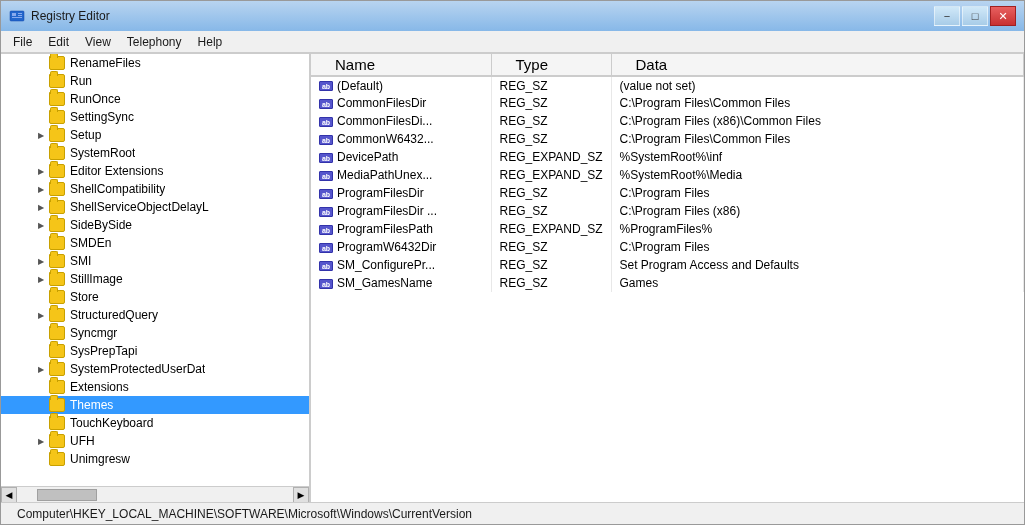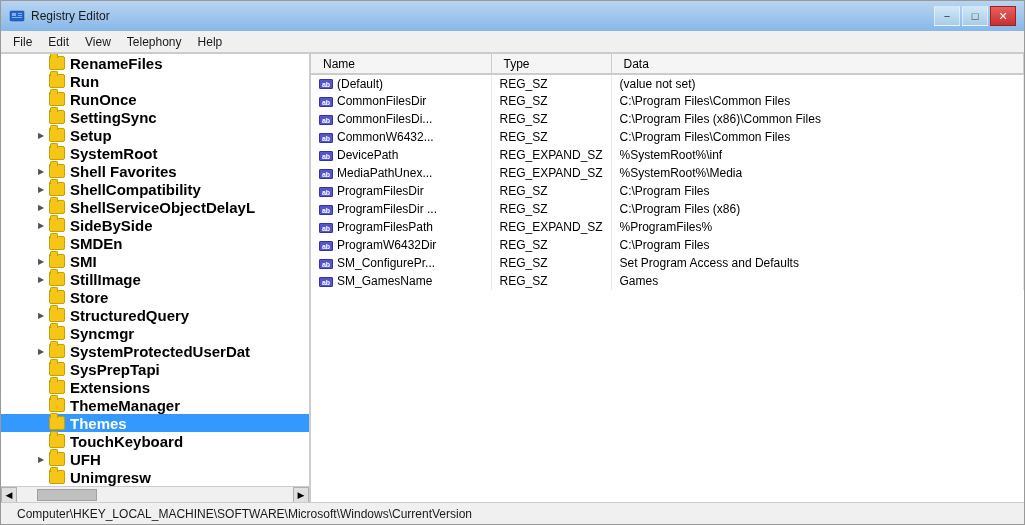--- a/index.html
+++ b/index.html
@@ -184,25 +184,24 @@
       left: 0;
       width: 6px;
       height: 4px;
       background: #f5c518;
       border: 1px solid #c8a000;
       border-bottom: none;
       border-radius: 2px 2px 0 0;
     }
 
     .tree-label {
-      font-size: 15px;
+      font-size: 12px;
       padding-left: 2px;
       overflow: hidden;
       text-overflow: ellipsis;
-      font-weight: bold;
     }
 
     
     .tree-hscroll {
       height: 16px;
       background: #f0f0f0;
       border-top: 1px solid #ccc;
       display: flex;
       align-items: center;
     }
@@ -257,28 +256,28 @@
       border-collapse: collapse;
       font-size: 12px;
     }
 
     thead tr {
       background: #f5f5f5;
     }
 
     thead th {
       text-align: left;
-      padding: 2px 12px;
+      padding: 2px 24px;
       border-right: 1px solid #ccc;
       border-bottom: 2px solid #ccc;
       font-weight: normal;
       cursor: pointer;
       white-space: nowrap;
       height: 20px;
-      font-size: 12px;
+      font-size: 15px;
     }
 
     tbody tr {
       height: 18px;
     }
 
     tbody td {
       padding: 1px 8px;
       border-right: 1px solid #e8e8e8;
       white-space: nowrap;
@@ -407,21 +406,21 @@
             <span class="tree-indent"></span>
             <span class="tree-expander leaf" style="width: 16px; display: inline-block;"></span>
             <div class="tree-folder-icon"></div>
             <span class="tree-label">SystemRoot</span>
           </div>
           <div class="tree-item">
             <span class="tree-indent"></span>
             <span class="tree-indent"></span>
             <span class="tree-expander collapsed"></span>
             <div class="tree-folder-icon"></div>
-            <span class="tree-label">Shell Favorites</span>
+            <span class="tree-label">Editor Extensions</span>
           </div>
           <div class="tree-item">
             <span class="tree-indent"></span>
             <span class="tree-indent"></span>
             <span class="tree-expander collapsed"></span>
             <div class="tree-folder-icon"></div>
             <span class="tree-label">ShellCompatibility</span>
           </div>
           <div class="tree-item">
             <span class="tree-indent"></span>
@@ -475,44 +474,37 @@
           <div class="tree-item">
             <span class="tree-indent"></span>
             <span class="tree-indent"></span>
             <span class="tree-expander leaf" style="width: 16px; display: inline-block;"></span>
             <div class="tree-folder-icon"></div>
             <span class="tree-label">Syncmgr</span>
           </div>
           <div class="tree-item">
             <span class="tree-indent"></span>
             <span class="tree-indent"></span>
+            <span class="tree-expander leaf" style="width: 16px; display: inline-block;"></span>
+            <div class="tree-folder-icon"></div>
+            <span class="tree-label">SysPrepTapi</span>
+          </div>
+          <div class="tree-item">
+            <span class="tree-indent"></span>
+            <span class="tree-indent"></span>
             <span class="tree-expander collapsed"></span>
             <div class="tree-folder-icon"></div>
             <span class="tree-label">SystemProtectedUserDat</span>
           </div>
           <div class="tree-item">
             <span class="tree-indent"></span>
             <span class="tree-indent"></span>
             <span class="tree-expander leaf" style="width: 16px; display: inline-block;"></span>
             <div class="tree-folder-icon"></div>
-            <span class="tree-label">SysPrepTapi</span>
-          </div>
-          <div class="tree-item">
-            <span class="tree-indent"></span>
-            <span class="tree-indent"></span>
-            <span class="tree-expander leaf" style="width: 16px; display: inline-block;"></span>
-            <div class="tree-folder-icon"></div>
             <span class="tree-label">Extensions</span>
-          </div>
-          <div class="tree-item">
-            <span class="tree-indent"></span>
-            <span class="tree-indent"></span>
-            <span class="tree-expander leaf" style="width: 16px; display: inline-block;"></span>
-            <div class="tree-folder-icon"></div>
-            <span class="tree-label">ThemeManager</span>
           </div>
           <div class="tree-item selected">
             <span class="tree-indent"></span>
             <span class="tree-indent"></span>
             <span class="tree-expander leaf" style="width: 16px; display: inline-block;"></span>
             <div class="tree-folder-icon"></div>
             <span class="tree-label">Themes</span>
           </div>
           <div class="tree-item">
             <span class="tree-indent"></span>

